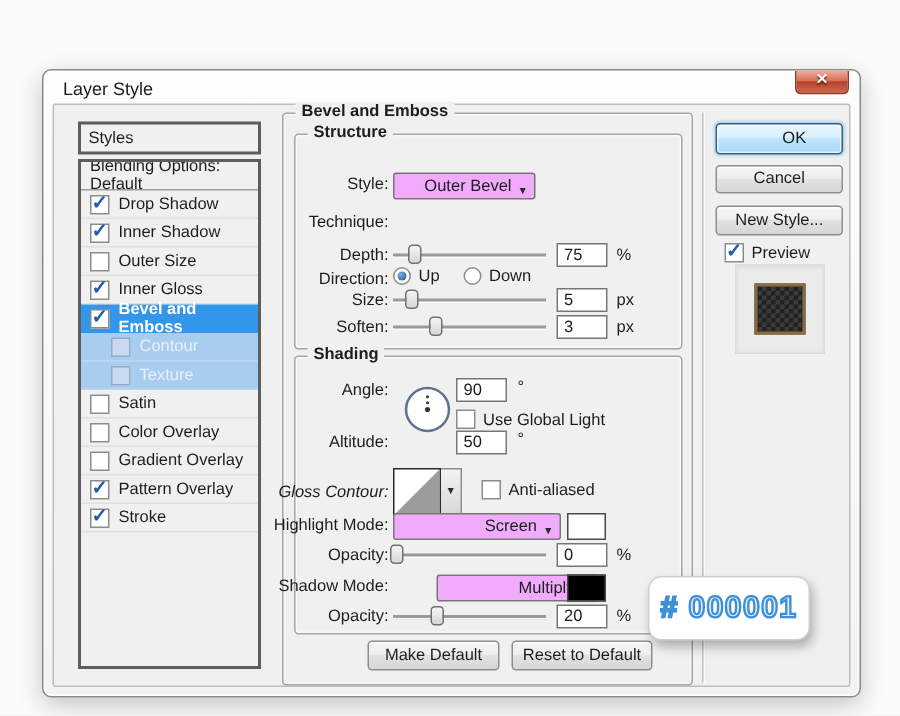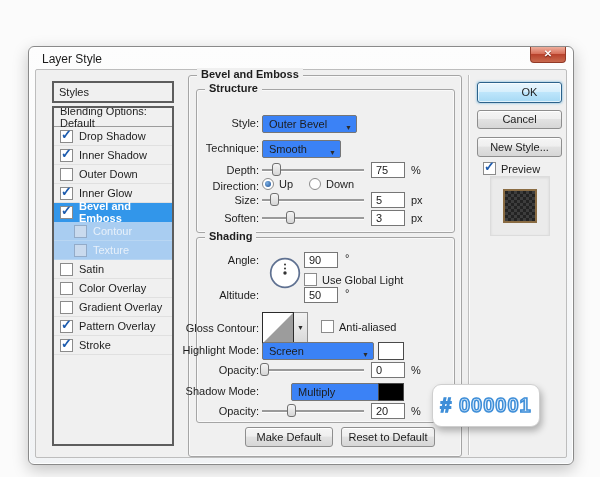--- a/index.html
+++ b/index.html
@@ -25,21 +25,21 @@
   .cb .check{display:none;position:absolute;top:-4px;left:0px;font-size:13px;font-weight:bold;color:#1e5cae;}
   .cb.checked .check{display:block;}
 
   
   .group{position:absolute;border:1px solid #a5a5a5;border-radius:3px;box-shadow:inset 0 0 0 1px rgba(255,255,255,.6);}
   .glabel{position:absolute;top:-8px;left:8px;background:#f0f0f0;padding:0 4px;font-weight:bold;white-space:nowrap;}
 
   .flabel{position:absolute;right:195px;white-space:nowrap;}
   .funit{position:absolute;white-space:nowrap;}
 
-  .combo{position:absolute;height:18px;background:#3b82f6;border:1px solid #767676;border-radius:2px;box-sizing:border-box;line-height:16px;padding:0 15px 0 6px;white-space:nowrap;}
+  .combo{position:absolute;height:18px;background:#f0abfc;border:1px solid #767676;border-radius:2px;box-sizing:border-box;line-height:16px;padding:0 15px 0 6px;white-space:nowrap;text-align:right;}
   .combo .arr{position:absolute;right:4px;top:4px;font-size:7px;color:#2b2b2b;}
   .num{position:absolute;width:34px;height:16px;border:1px solid #767676;background:#fff;font-family:"Liberation Sans",sans-serif;font-size:11px;color:#1b1b1b;padding:0 4px;box-sizing:border-box;}
   .slider{position:absolute;height:18px;width:102px;}
   .slider .track{position:absolute;left:0;right:0;top:8px;height:2px;background:#9a9a9a;border-bottom:1px solid #fdfdfd;}
   .slider .thumb{position:absolute;top:2px;width:9px;height:13px;margin-left:-4px;background:linear-gradient(#f5f5f5,#d6d6d6);border:1px solid #707070;border-radius:3px;box-sizing:border-box;}
   .radio{position:relative;display:inline-block;width:12px;height:12px;border-radius:50%;background:#fff;border:1px solid #8b8b8b;box-sizing:border-box;vertical-align:-2px;}
   .radio.checked::after{content:'';position:absolute;left:2px;top:2px;width:6px;height:6px;border-radius:50%;background:radial-gradient(circle at 35% 35%,#7db0e4,#1c4f93);}
   .cbrow{position:absolute;display:flex;align-items:center;gap:5px;white-space:nowrap;}
   .swatch{position:absolute;width:26px;height:18px;border:1px solid #4a4a4a;box-sizing:border-box;}
 
@@ -88,27 +88,27 @@
           <span class="lbl">Drop Shadow</span>
         </div>
         <div class="srow">
           <span class="cb checked">
             <span class="check">✓</span>
           </span>
           <span class="lbl">Inner Shadow</span>
         </div>
         <div class="srow">
           <span class="cb"></span>
-          <span class="lbl">Outer Down</span>
-        </div>
-        <div class="srow">
-          <span class="cb checked">
-            <span class="check">✓</span>
-          </span>
-          <span class="lbl">Inner Glow</span>
+          <span class="lbl">Outer Size</span>
+        </div>
+        <div class="srow">
+          <span class="cb checked">
+            <span class="check">✓</span>
+          </span>
+          <span class="lbl">Inner Gloss</span>
         </div>
         <div class="srow sel">
           <span class="cb checked">
             <span class="check">✓</span>
           </span>
           <span class="lbl">Bevel and Emboss</span>
         </div>
         <div class="srow sub">
           <span class="cb"></span>
           <span class="lbl">Contour</span>
@@ -149,24 +149,20 @@
       <div class="group" style="left:7px;top:13px;width:257px;height:142px;">
         <span class="glabel">Structure</span>
 
         <span class="flabel" style="top:27px;">Style:</span>
         <div class="combo" style="left:65px;top:25px;width:95px;">
           <span>Outer Bevel</span>
           <span class="arr">▼</span>
         </div>
 
         <span class="flabel" style="top:52px;">Technique:</span>
-        <div class="combo" style="left:65px;top:50px;width:79px;">
-          <span>Smooth</span>
-          <span class="arr">▼</span>
-        </div>
 
         <span class="flabel" style="top:74px;">Depth:</span>
         <div class="slider" style="left:65px;top:71px;">
           <div class="track"></div>
           <div class="thumb" style="left: 14%;"></div>
         </div>
         <input class="num" style="left: 174px; top: 72px;" value="75">
         <span class="funit" style="left:214px;top:74px;">%</span>
 
         <span class="flabel" style="top:90px;">Direction:</span>
@@ -211,21 +207,21 @@
 
         <div class="cbrow" style="left:107px;top:35px;">
           <span class="cb"></span>
           <span>Use Global Light</span>
         </div>
 
         <span class="flabel" style="top:51px;">Altitude:</span>
         <input class="num" style="left: 107px; top: 49px;" value="50">
         <span class="funit" style="left:148px;top:49px;">°</span>
 
-        <span class="flabel" style="top:84px;">Gloss Contour:</span>
+        <span class="flabel" style="top:84px;font-style:italic;">Gloss Contour:</span>
         <div class="gloss-thumb">
             <div class="tri"></div>
           </div>
         <div class="gloss-arrow">
           <span class="arr">▼</span>
         </div>
         <div class="cbrow" style="left:124px;top:82px;">
           <span class="cb"></span>
           <span>Anti-aliased</span>
         </div>

